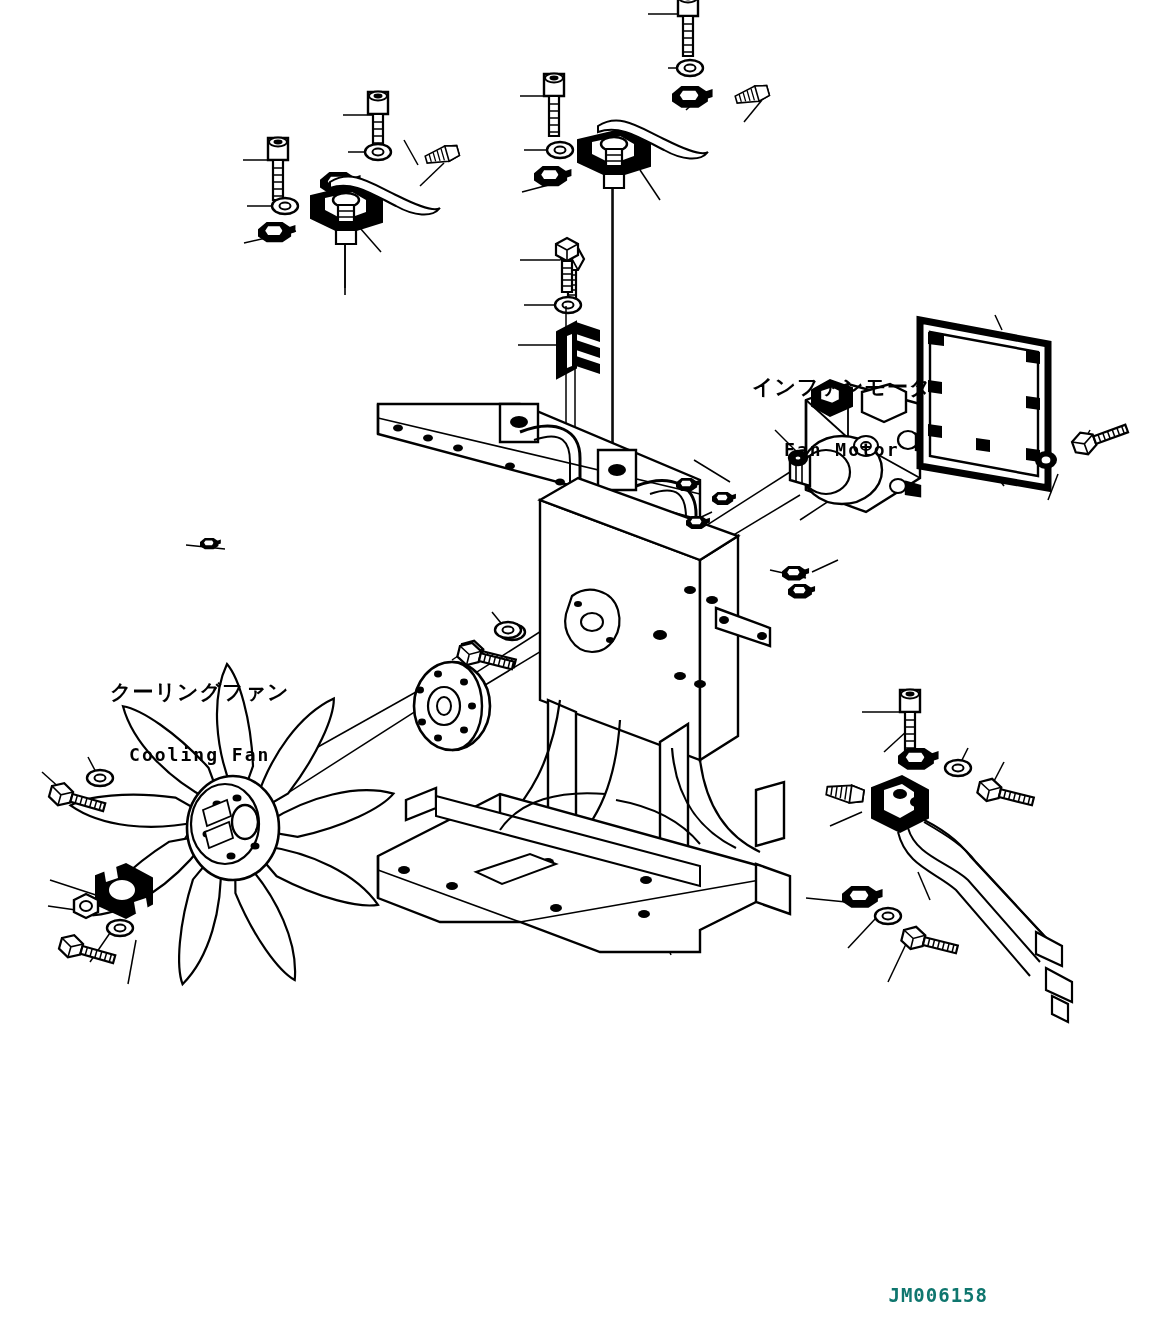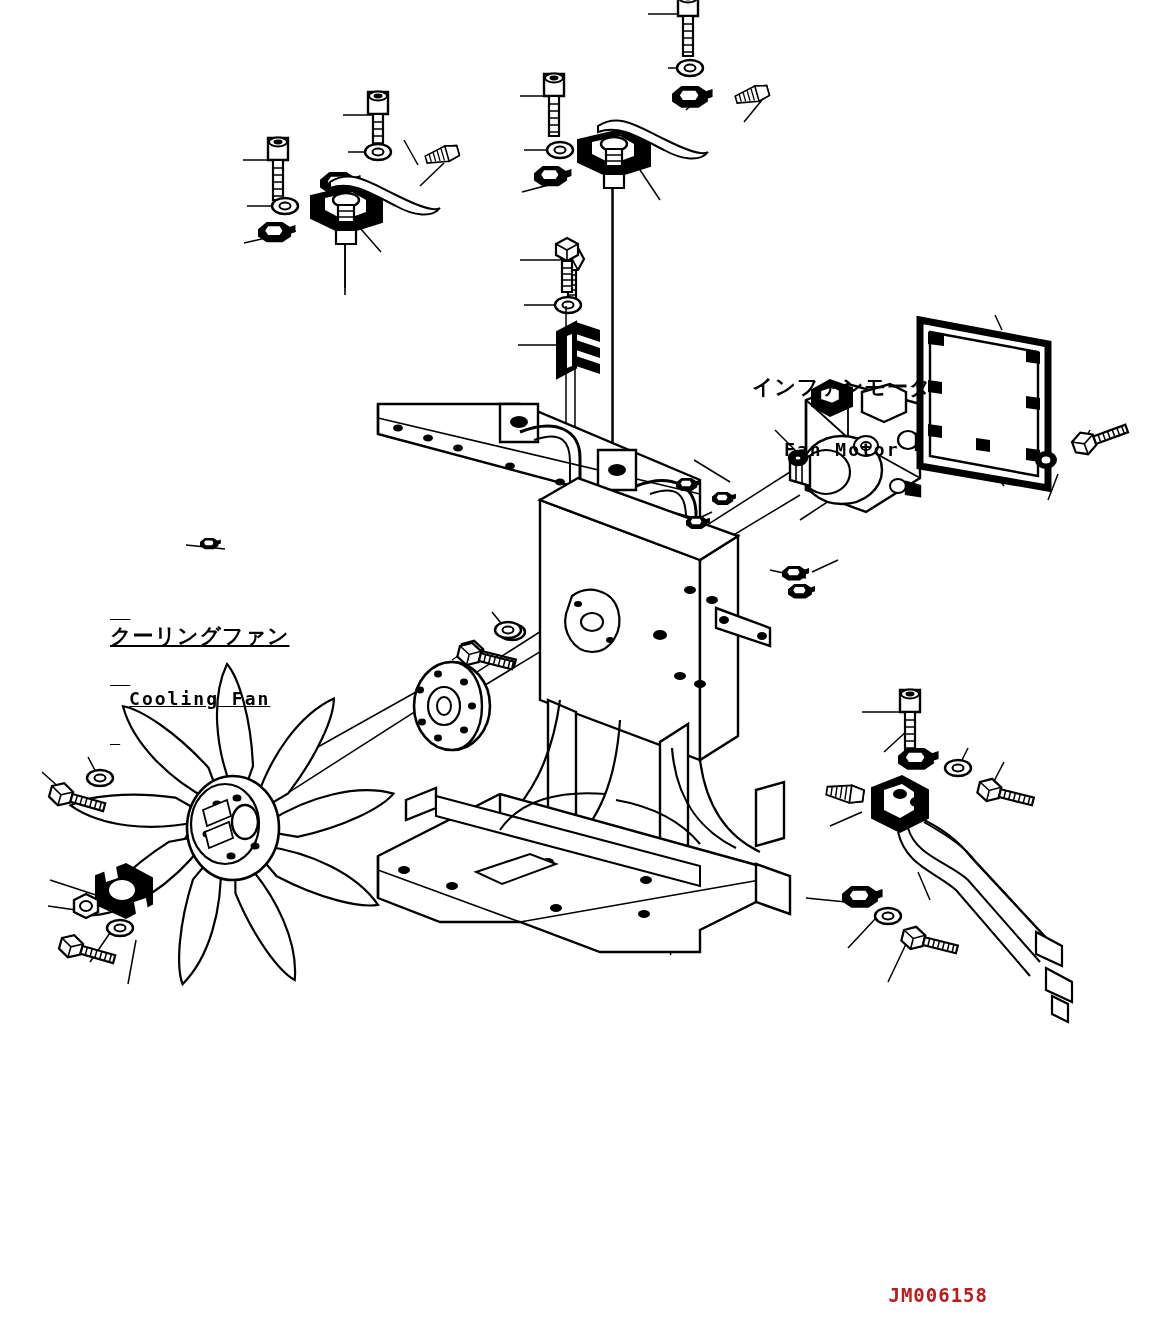--- a/index.html
+++ b/index.html
@@ -16,25 +16,25 @@
     font-family:"DejaVu Sans","Liberation Sans",sans-serif;
     font-size:21px;letter-spacing:1px;display:block;text-align:center;
     font-weight:600;
   }
   .lbl .en{
     font-family:"DejaVu Sans Mono","Liberation Mono",monospace;
     font-size:18px;letter-spacing:2px;display:block;text-align:center;
     font-weight:700;
   }
   #label-fan-motor{left:752px;top:335px;}
-  #label-cooling-fan{left:110px;top:584px;text-decoration:underline;}
+  #label-cooling-fan{left:110px;top:640px;}
   #drawing-number{
     position:absolute;right:18px;bottom:22px;
     font-family:"DejaVu Sans Mono","Liberation Mono",monospace;
-    font-size:19px;letter-spacing:1px;font-weight:700;color:#b91c1c;
+    font-size:19px;letter-spacing:1px;font-weight:700;color:#0f766e;
   }
 </style>
 </head>
 <body>
 
 <div id="sheet">
 
   <svg class="diagram" viewBox="0 0 1163 1328">
     <defs>
       <g id="hexBolt">

